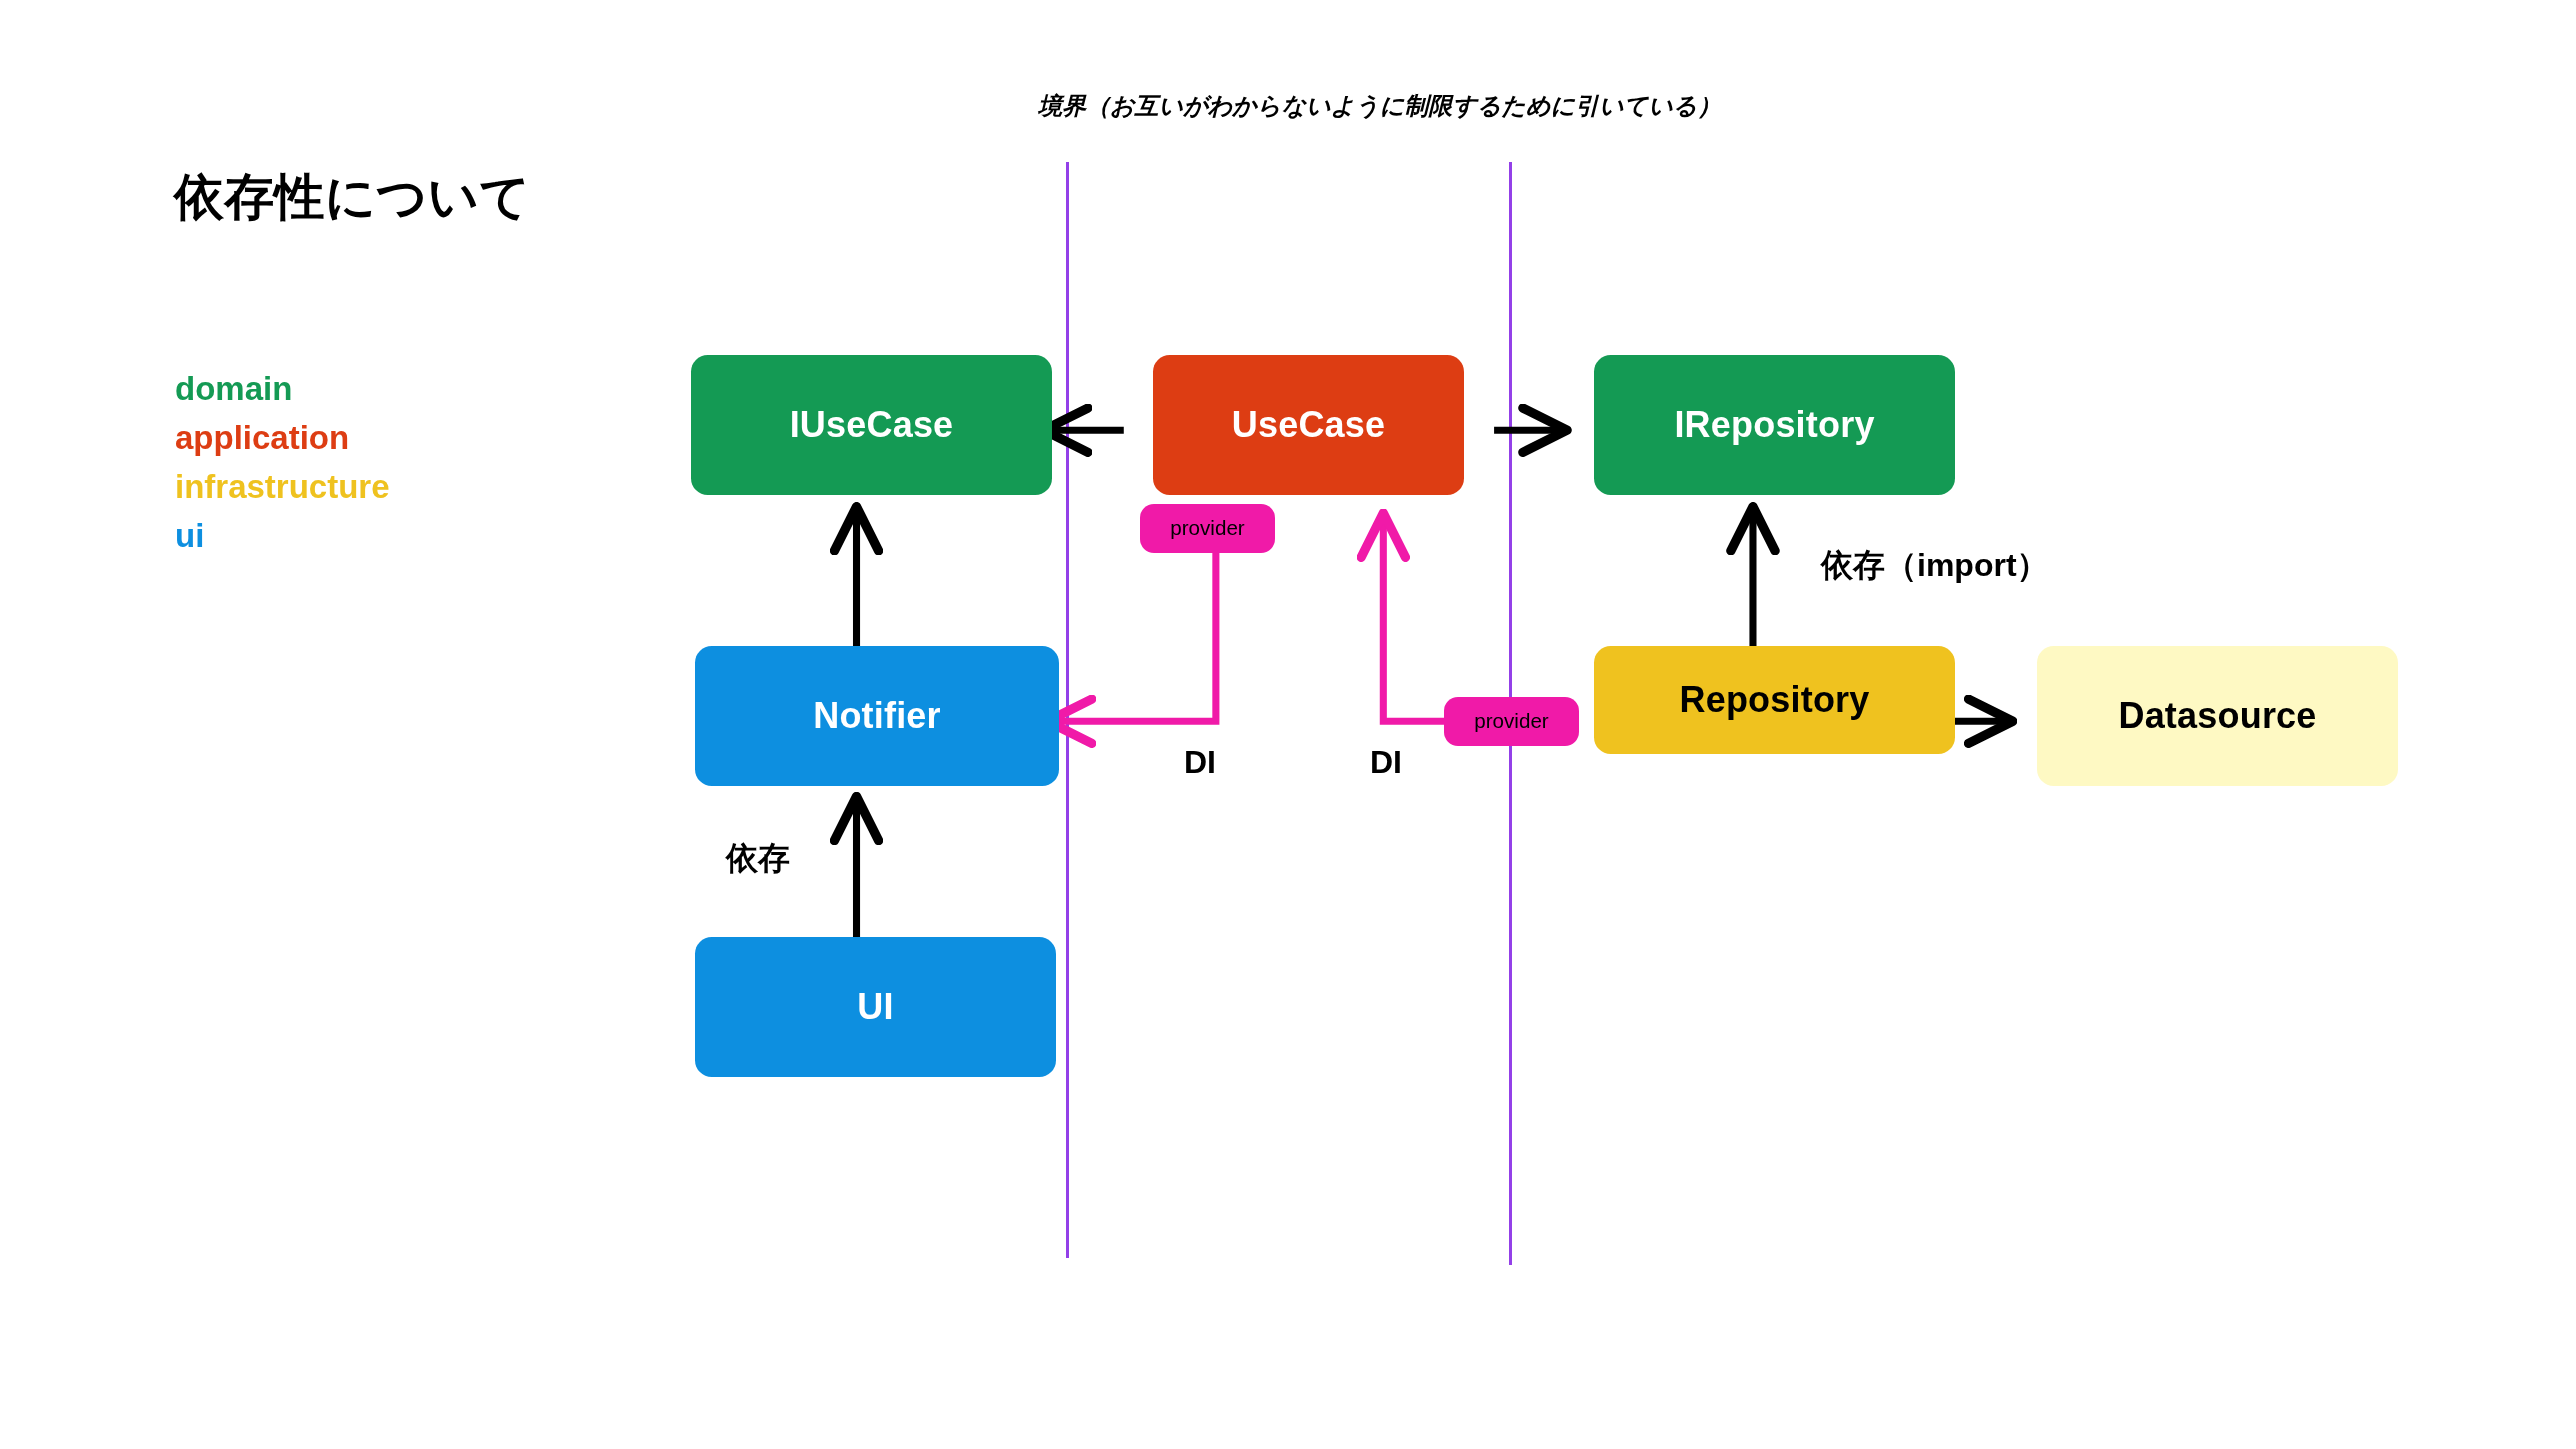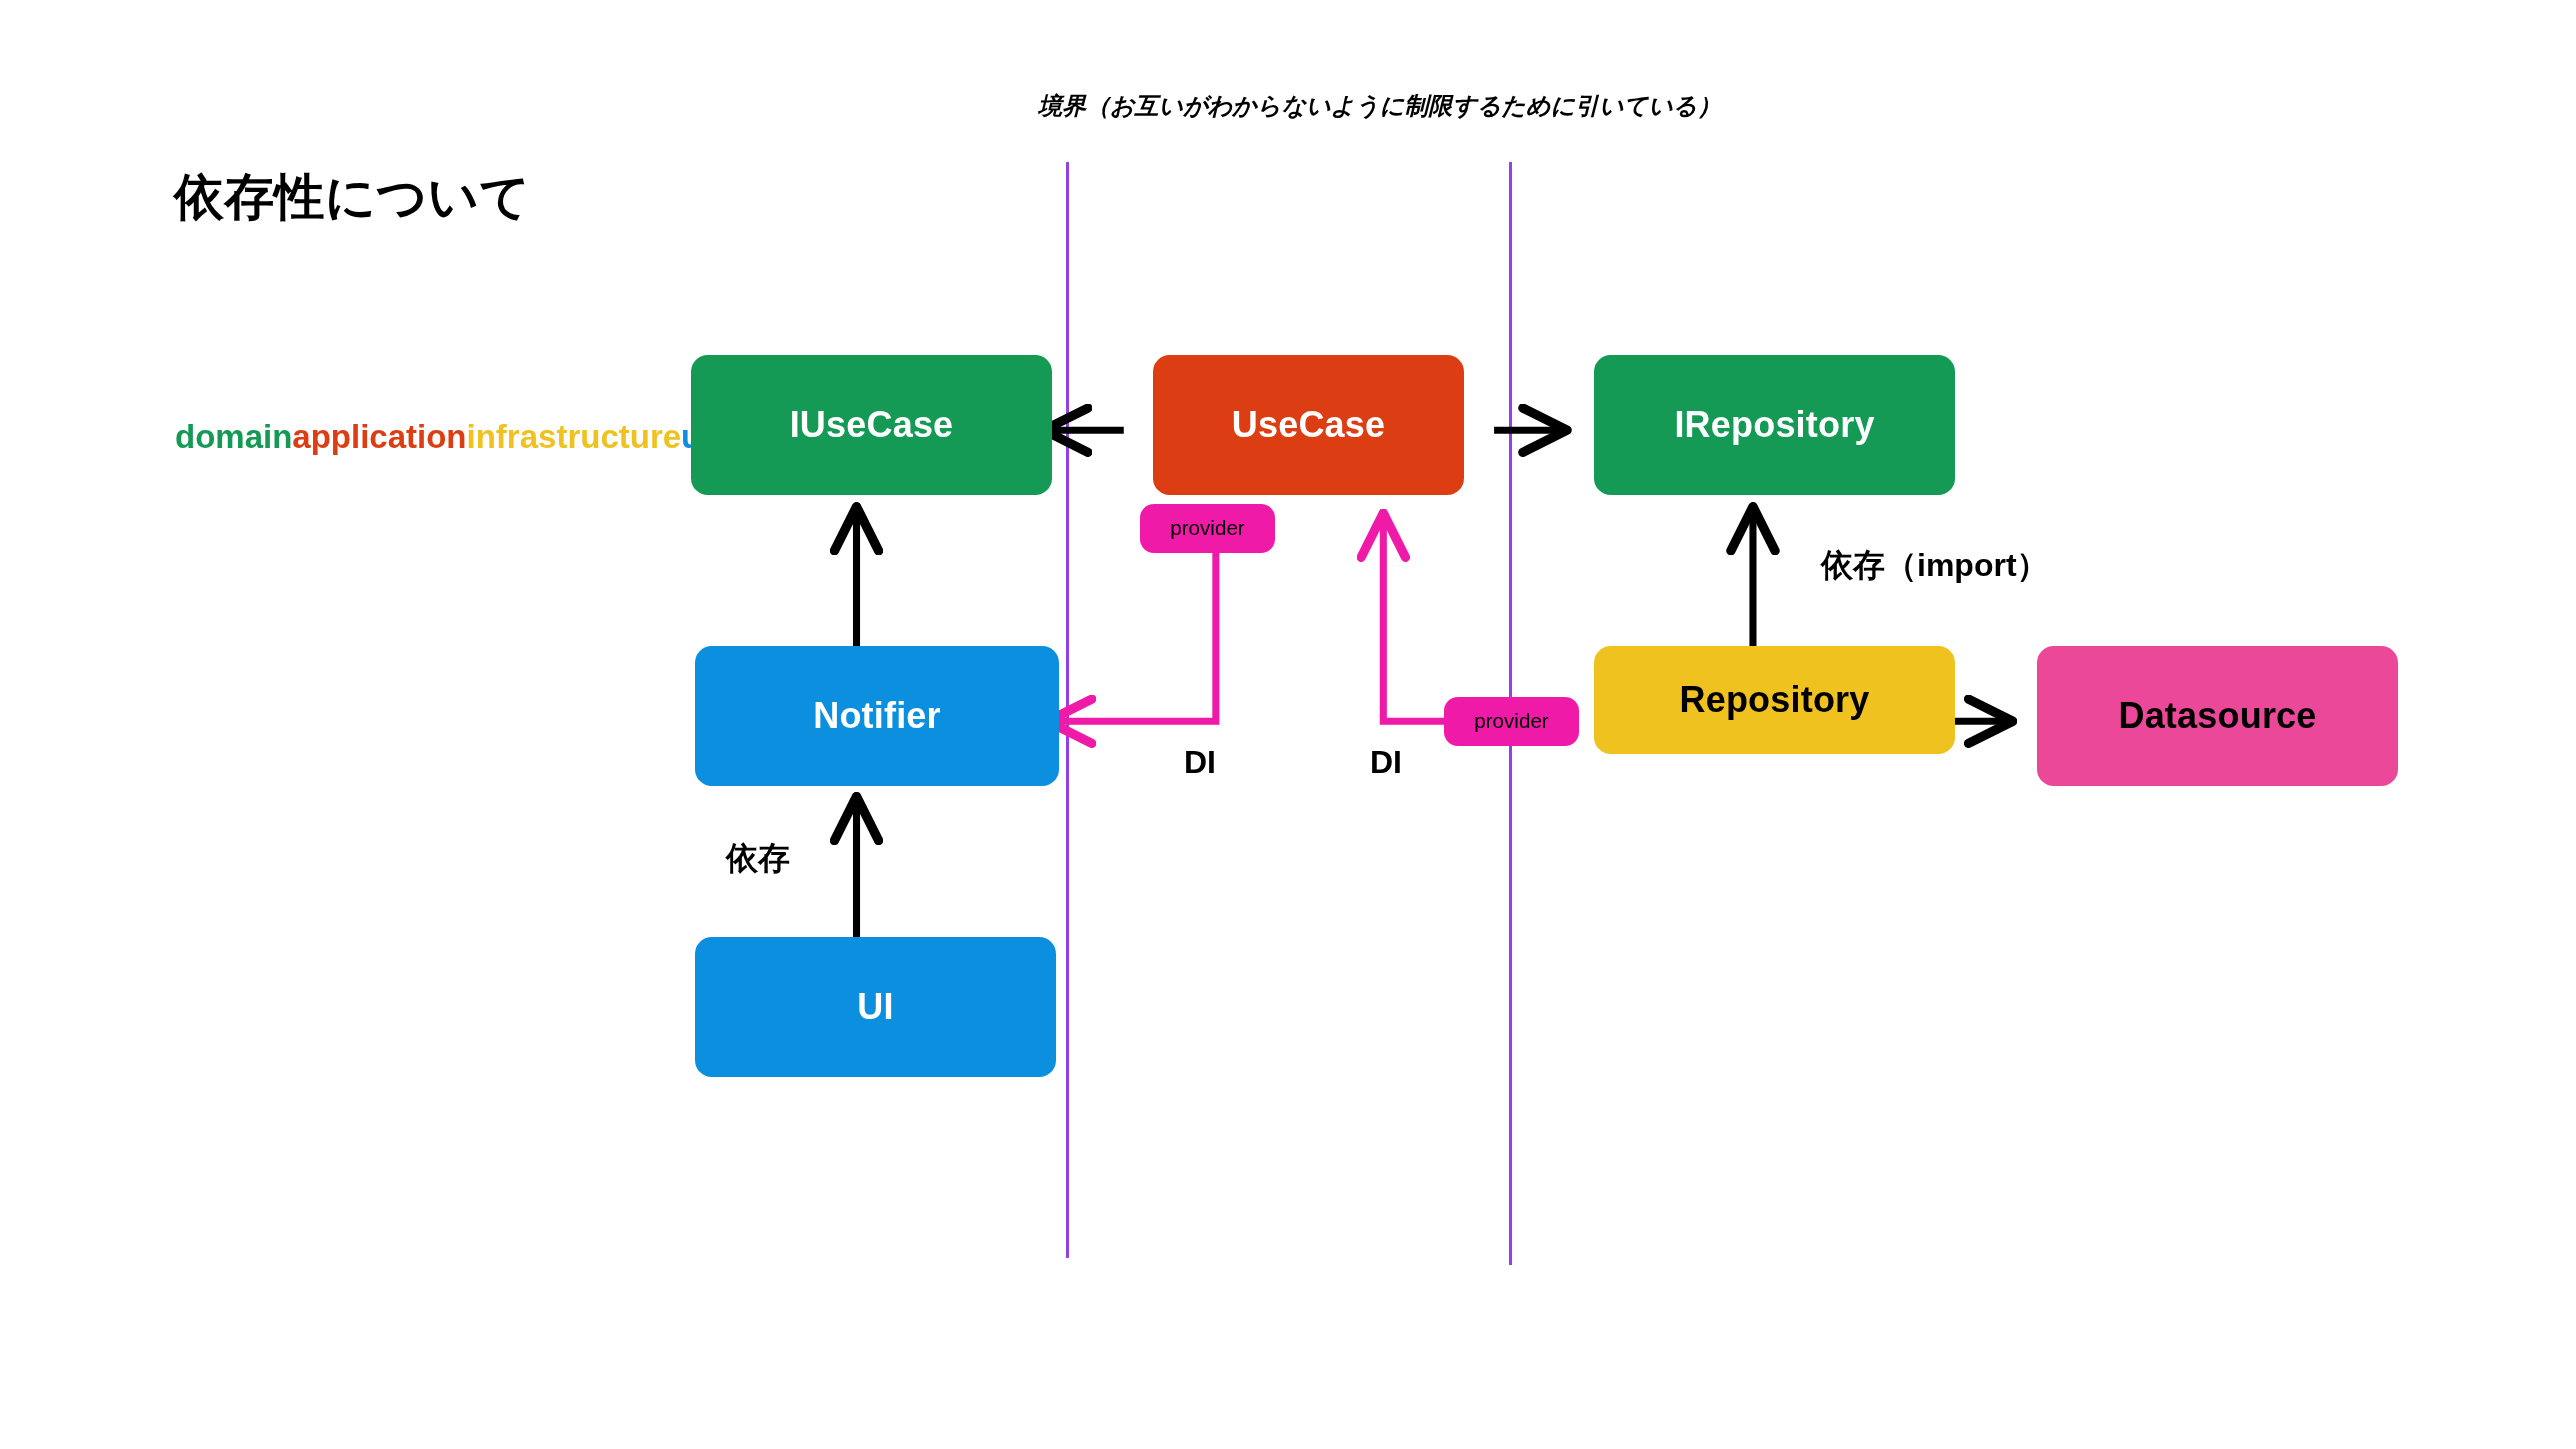--- a/index.html
+++ b/index.html
@@ -29,23 +29,22 @@
     color: #000000;
     letter-spacing: 0.3px;
     white-space: nowrap;
   }
 
   
   #legend {
     left: 175px;
     top: 364px;
     display: flex;
-    flex-direction: row;
+    flex-direction: column;
     gap: 0px;
-    margin-top: 48px;
   }
   .legend-item {
     font-size: 33px;
     font-weight: 700;
     line-height: 1.49;
     white-space: nowrap;
   }
 
   
   .boundary-line {
@@ -172,21 +171,21 @@
   </div>
 
   <div class="abs node" style="left:674px; top:646px; width:364px; height:140px; background:#0d8fe0;">
     <span class="node-label" style="color:#ffffff">Notifier</span>
   </div>
 
   <div class="abs node" style="left:1573px; top:646px; width:361px; height:108px; background:#efc21f;">
     <span class="node-label" style="color:#000000">Repository</span>
   </div>
 
-  <div class="abs node" style="left:2016px; top:646px; width:361px; height:140px; background:#ec4899;">
+  <div class="abs node" style="left:2016px; top:646px; width:361px; height:140px; background:#fef9c3;">
     <span class="node-label" style="color:#000000">Datasource</span>
   </div>
 
   <div class="abs node" style="left:674px; top:937px; width:361px; height:140px; background:#0d8fe0;">
     <span class="node-label" style="color:#ffffff">UI</span>
   </div>
 
   <div class="abs provider-pill" style="left:1140px; top:504px; width:135px; height:49px;">
     <span class="provider-label">provider</span>
   </div>

